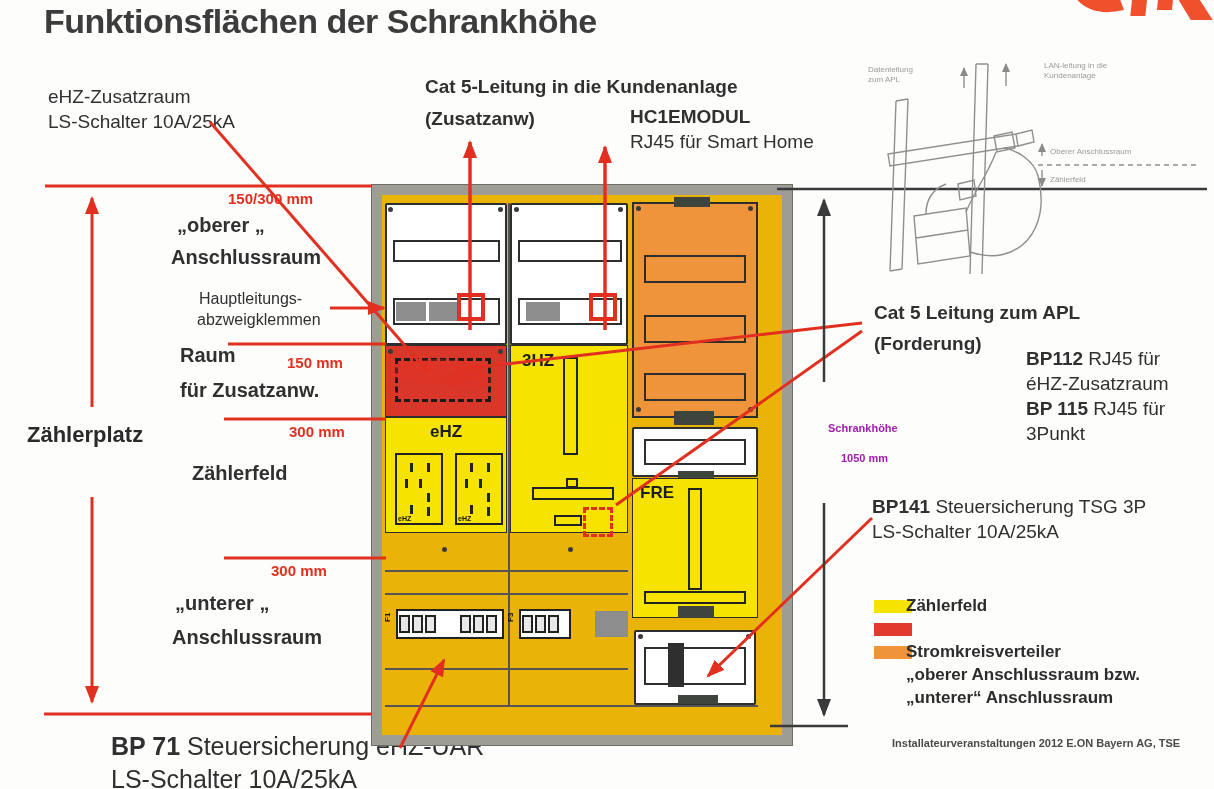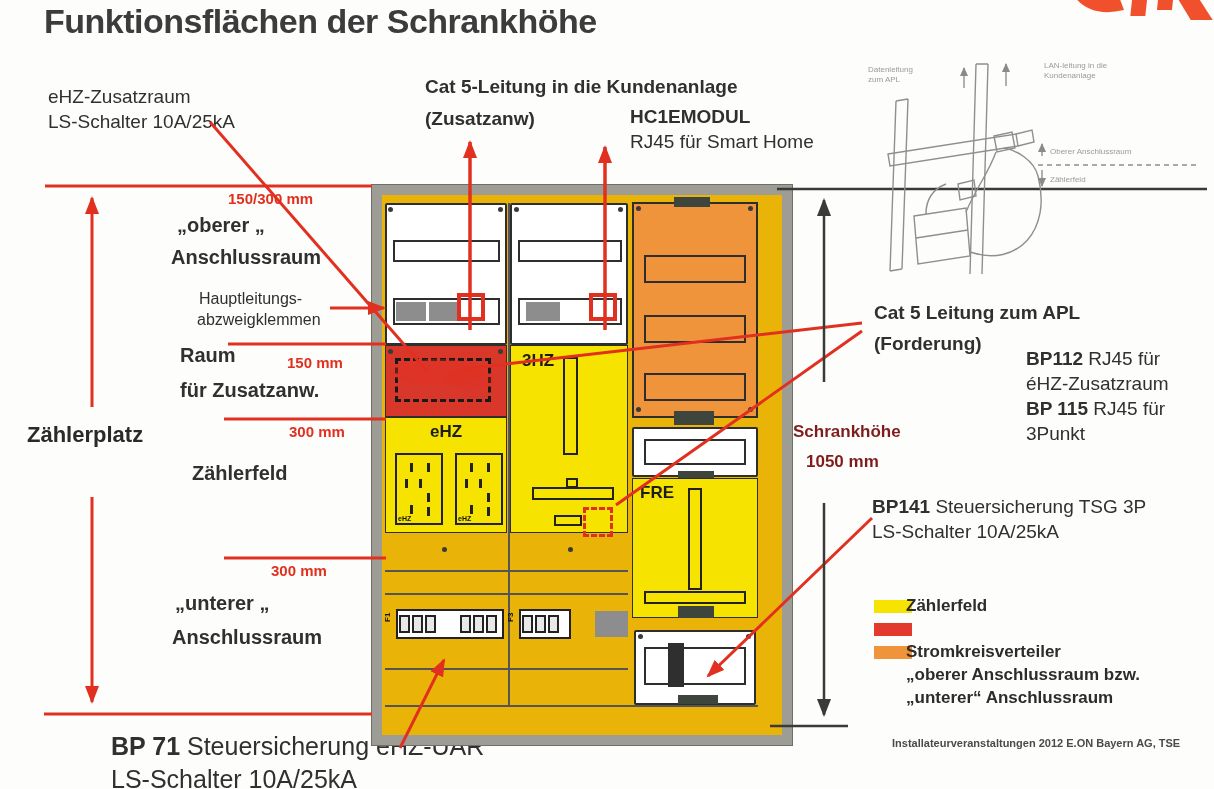--- a/index.html
+++ b/index.html
@@ -6,21 +6,21 @@
   .page{position:relative;width:1214px;height:789px;background:#fdfdfc;overflow:hidden;
         font-family:"Liberation Sans",sans-serif;color:#303030;}
   .abs{position:absolute;white-space:nowrap;}
   .lbl div{line-height:1.32;}
   .s16{font-size:16px;}
   .s19{font-size:19px;}
   .s20{font-size:20px;font-weight:bold;}
   .s21{font-size:25px;margin-left:47px;}
   .bold{font-weight:700;}
   .red{color:#e1301f;font-weight:700;font-size:15px;}
-  .dimblack{font-weight:700;font-size:17px;color:#7f1d1d;}
+  .dimblack{font-weight:700;font-size:11px;color:#a21caf;padding-left:35px;}
   h1.title{position:absolute;left:44px;top:2px;margin:0;font-size:34px;font-weight:700;
            color:#3c3c3c;letter-spacing:-0.5px;}
   
   .cabinet{position:absolute;left:372px;top:185px;width:400px;height:540px;
            border:10px solid #9d9d95;outline:1px solid #6f6f68;background:#eab308;}
   .panel{position:absolute;background:#fff;border:2px solid #2e2e2e;border-radius:2px;box-sizing:border-box;}
   .slot{position:absolute;background:#fff;border:2px solid #2e2e2e;box-sizing:border-box;}
   .grayblock{position:absolute;background:#8d8d8d;}
   .redsq{position:absolute;border:4px solid #e1301f;background:transparent;box-sizing:border-box;}
   .redpanel{position:absolute;background:#da372b;border:1px solid #2e2e2e;box-sizing:border-box;}

